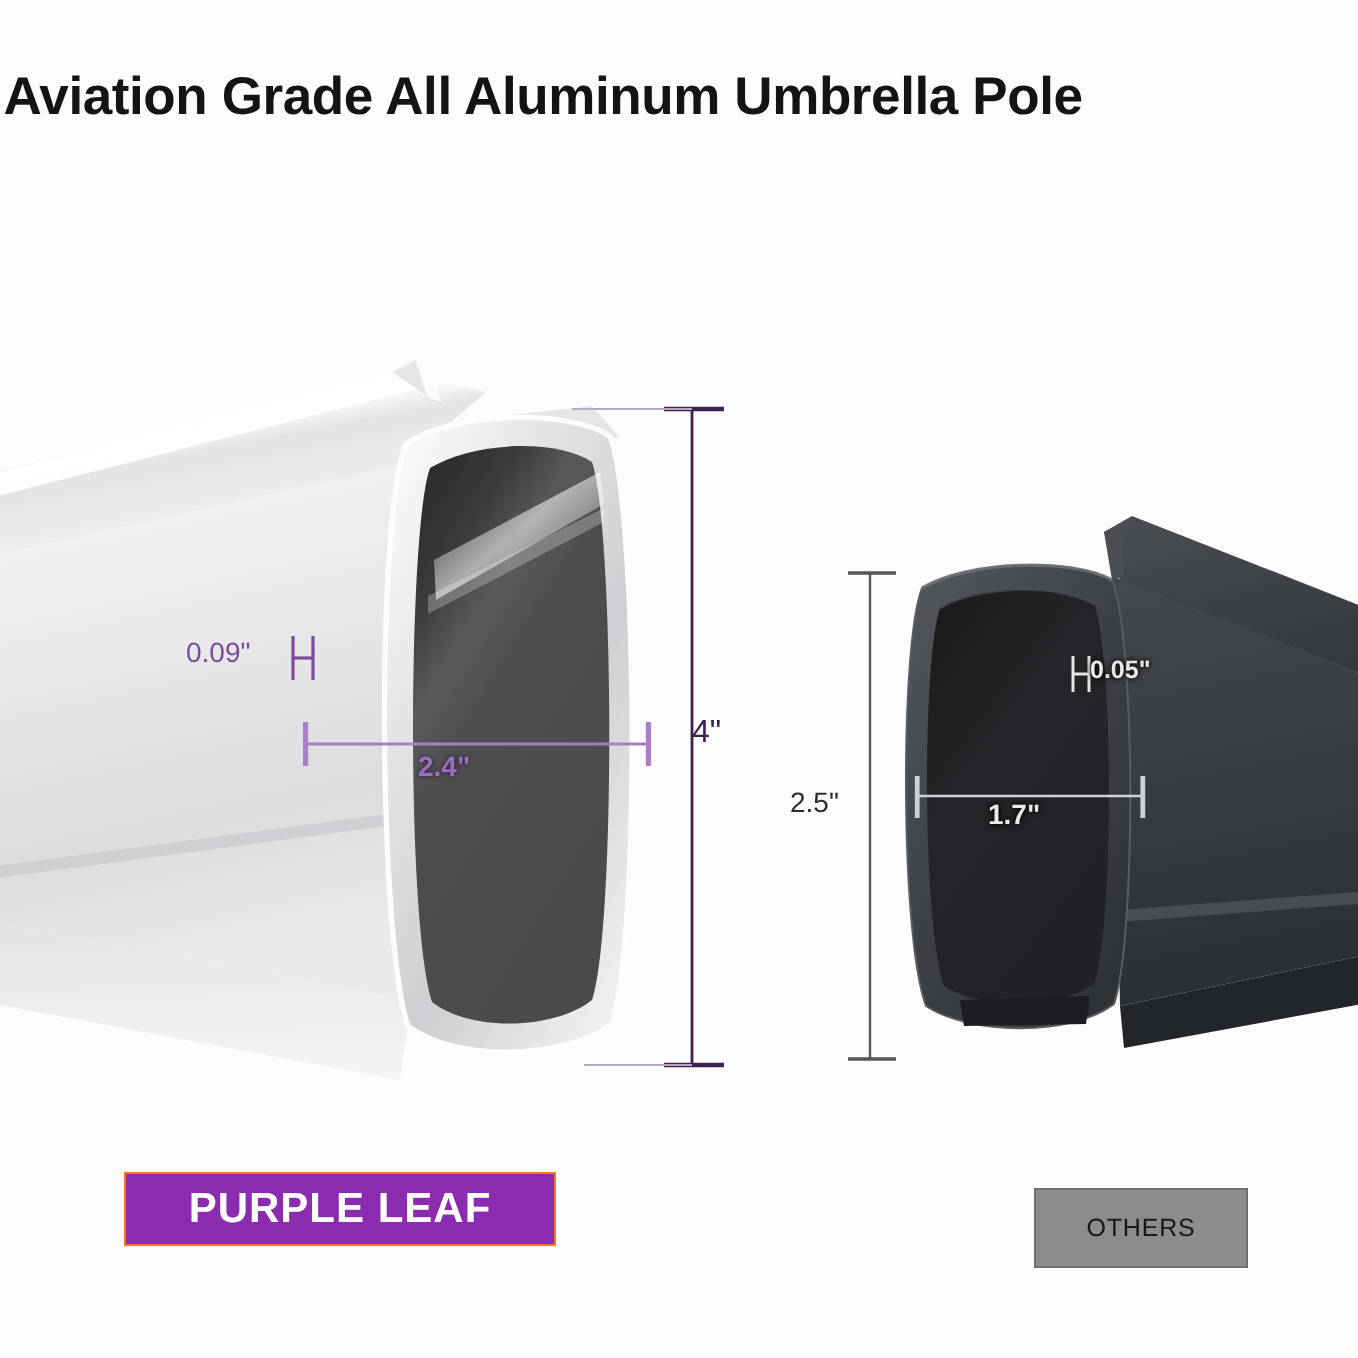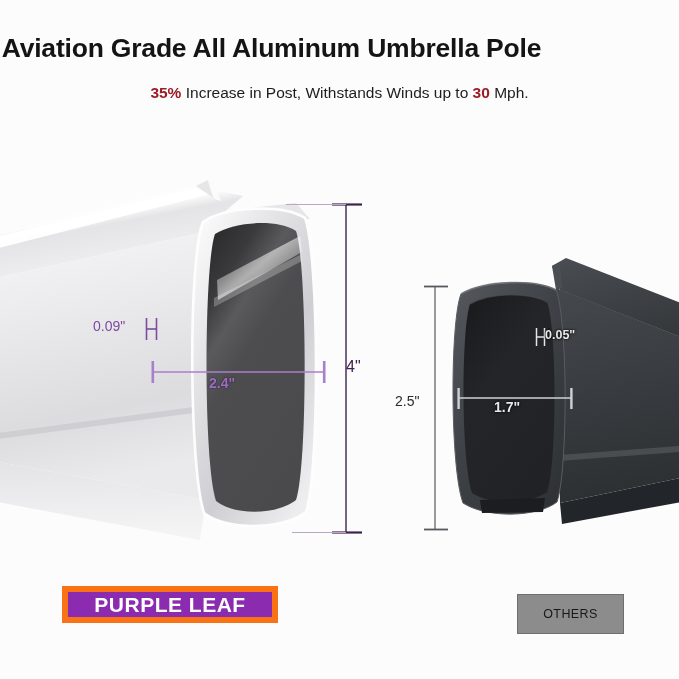--- a/index.html
+++ b/index.html
@@ -70,21 +70,21 @@
     position: absolute;
     display: flex;
     align-items: center;
     justify-content: center;
     box-sizing: border-box;
   }
   #badge-purple {
     left: 62px; top: 586px;
     width: 216px; height: 37px;
     background: #8b2bb0;
-    border: 6px solid #f97316;
+    border: 1px solid #f97316;
     color: #ffffff;
     font-size: 21px;
     font-weight: bold;
     letter-spacing: 0.5px;
   }
   #badge-others {
     left: 517px; top: 594px;
     width: 107px; height: 40px;
     background: #8c8c8c;
     border: 1px solid #6f6f6f;
@@ -93,21 +93,20 @@
     letter-spacing: 0.4px;
   }
 </style>
 </head>
 <body>
 
 <div id="page">
 
   <div id="title">Aviation Grade All Aluminum Umbrella Pole</div>
 
-  <div id="subtitle"><span class="accent">35%</span><span> Increase in Post, Withstands Winds up to </span><span class="accent">30</span><span> Mph.</span></div>
 
   <div id="stage">
     <svg width="679" height="679" viewBox="0 0 679 679">
       <defs>
 
         <linearGradient id="alTopFace" x1="0" y1="0" x2="0.55" y2="1">
           <stop offset="0" stop-color="#ffffff"></stop>
           <stop offset="0.42" stop-color="#fdfdfd"></stop>
           <stop offset="0.52" stop-color="#e4e4e6"></stop>
           <stop offset="1" stop-color="#f6f6f7"></stop>

